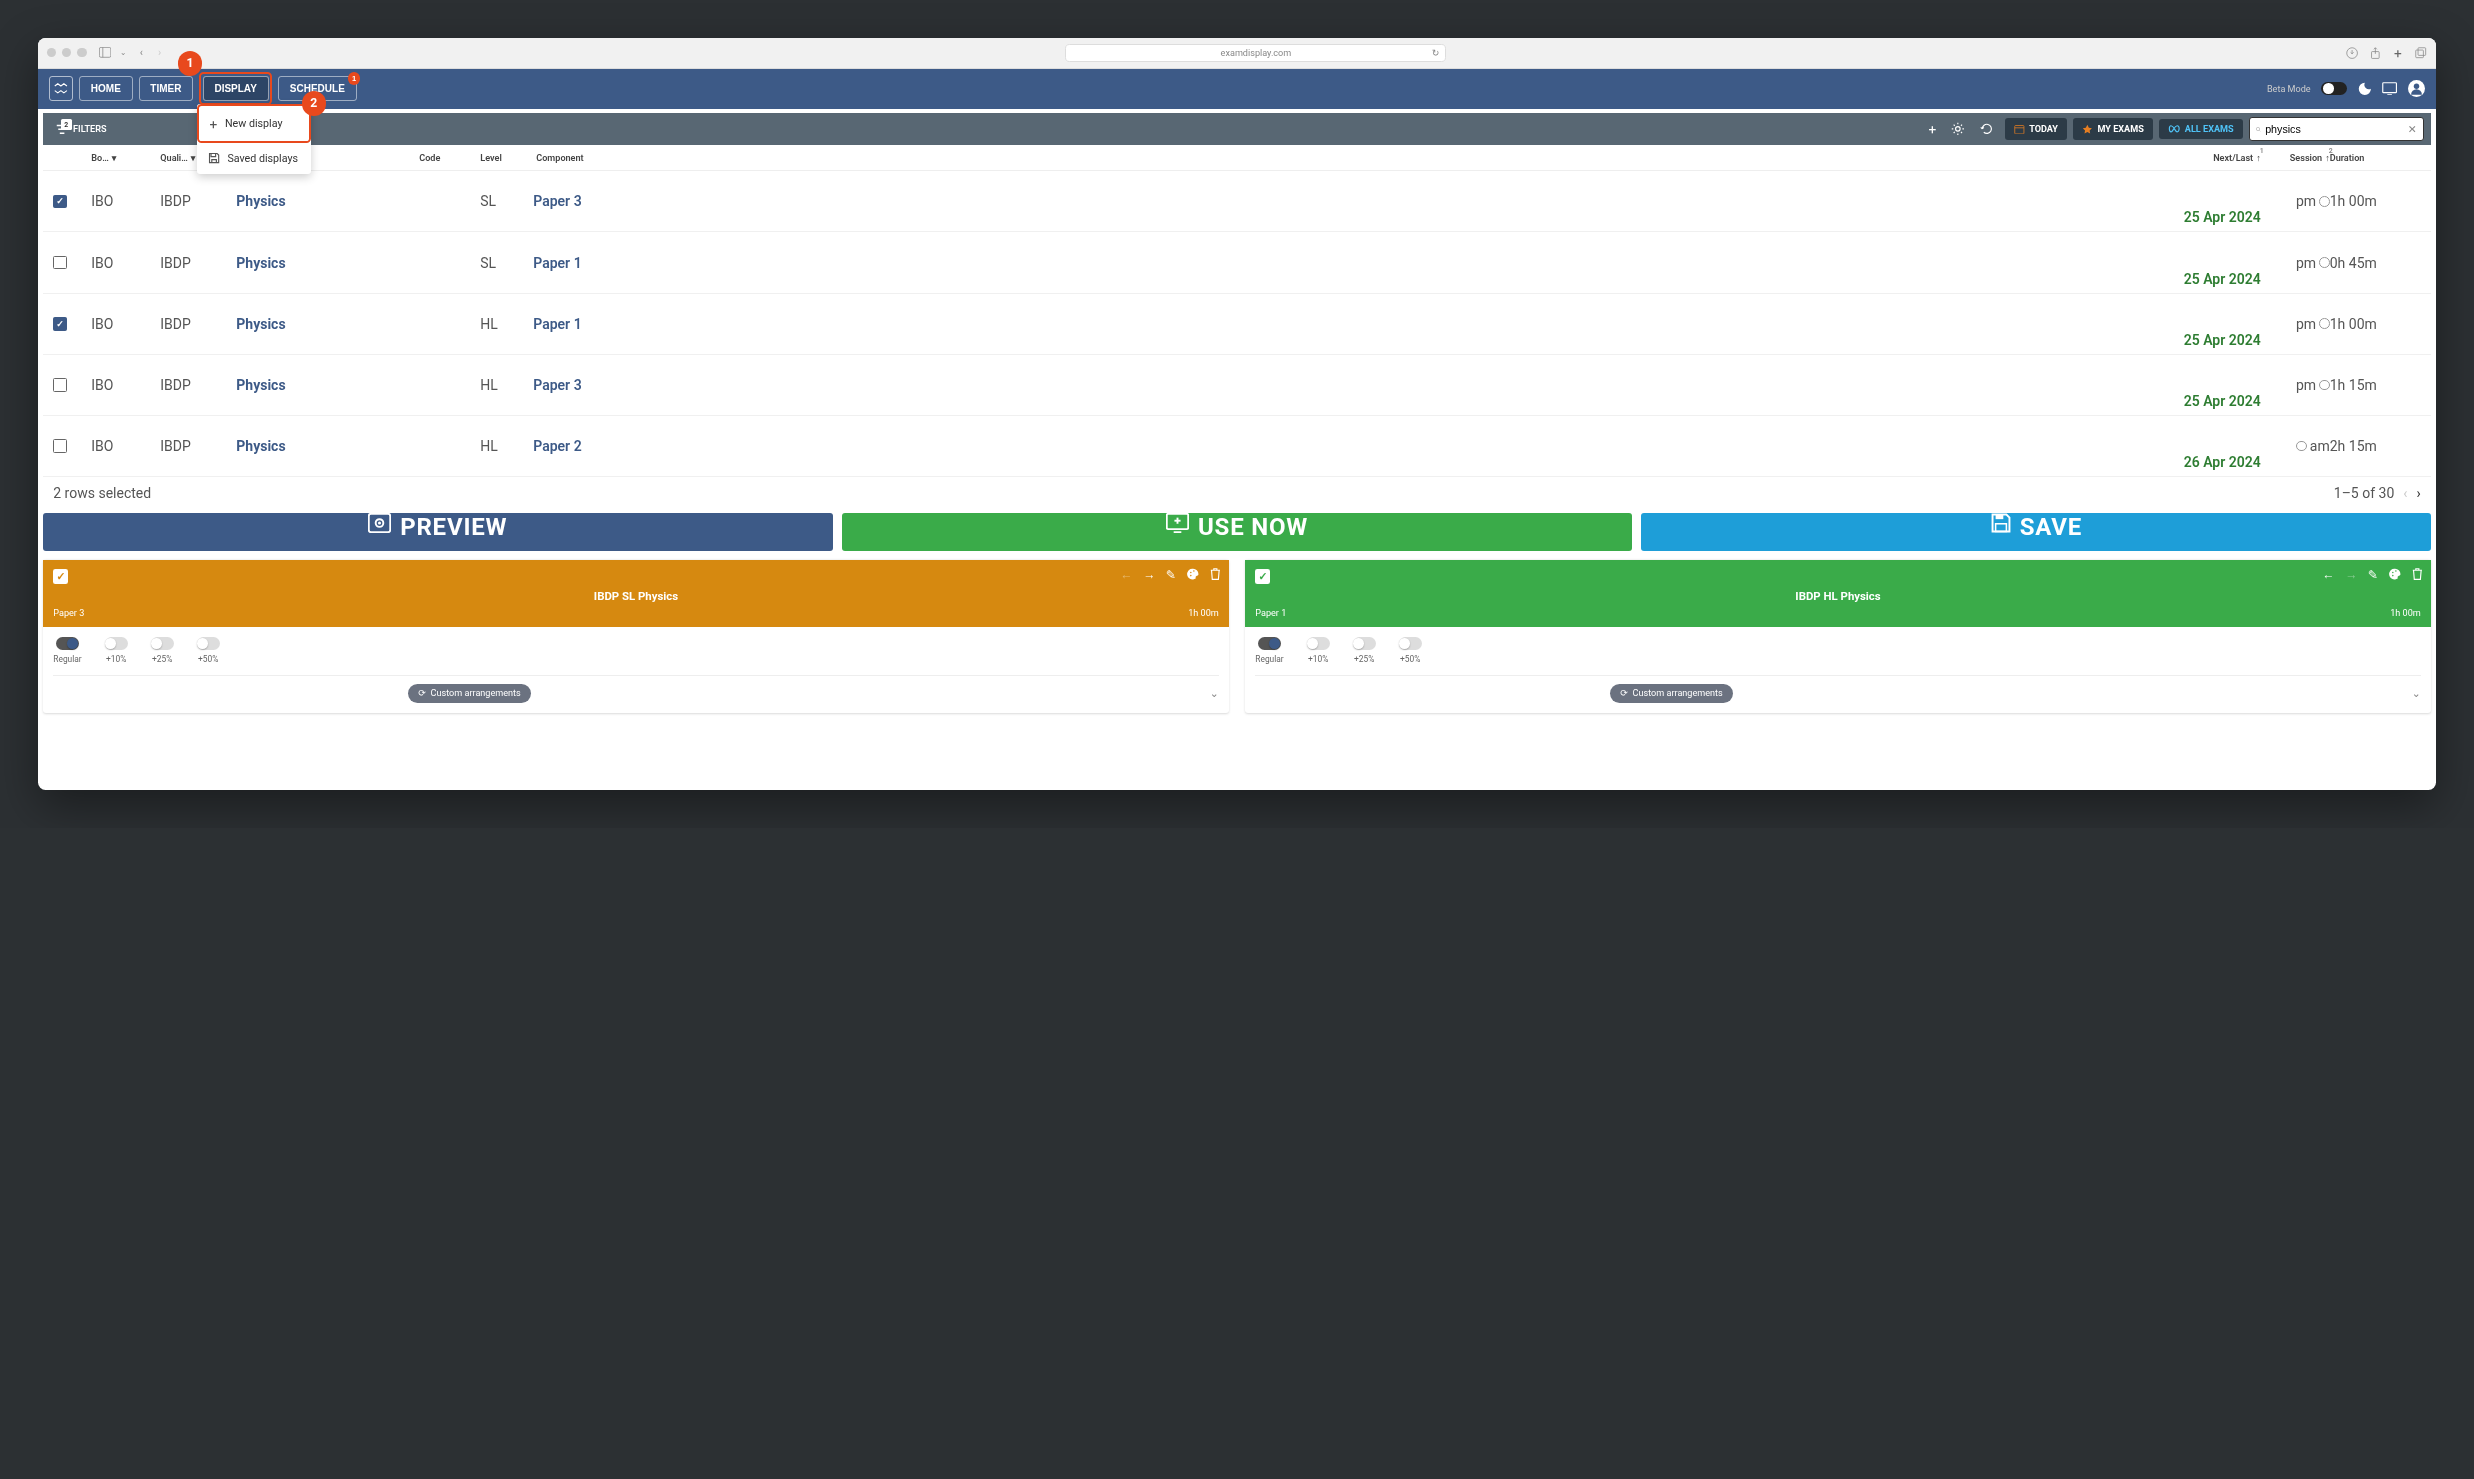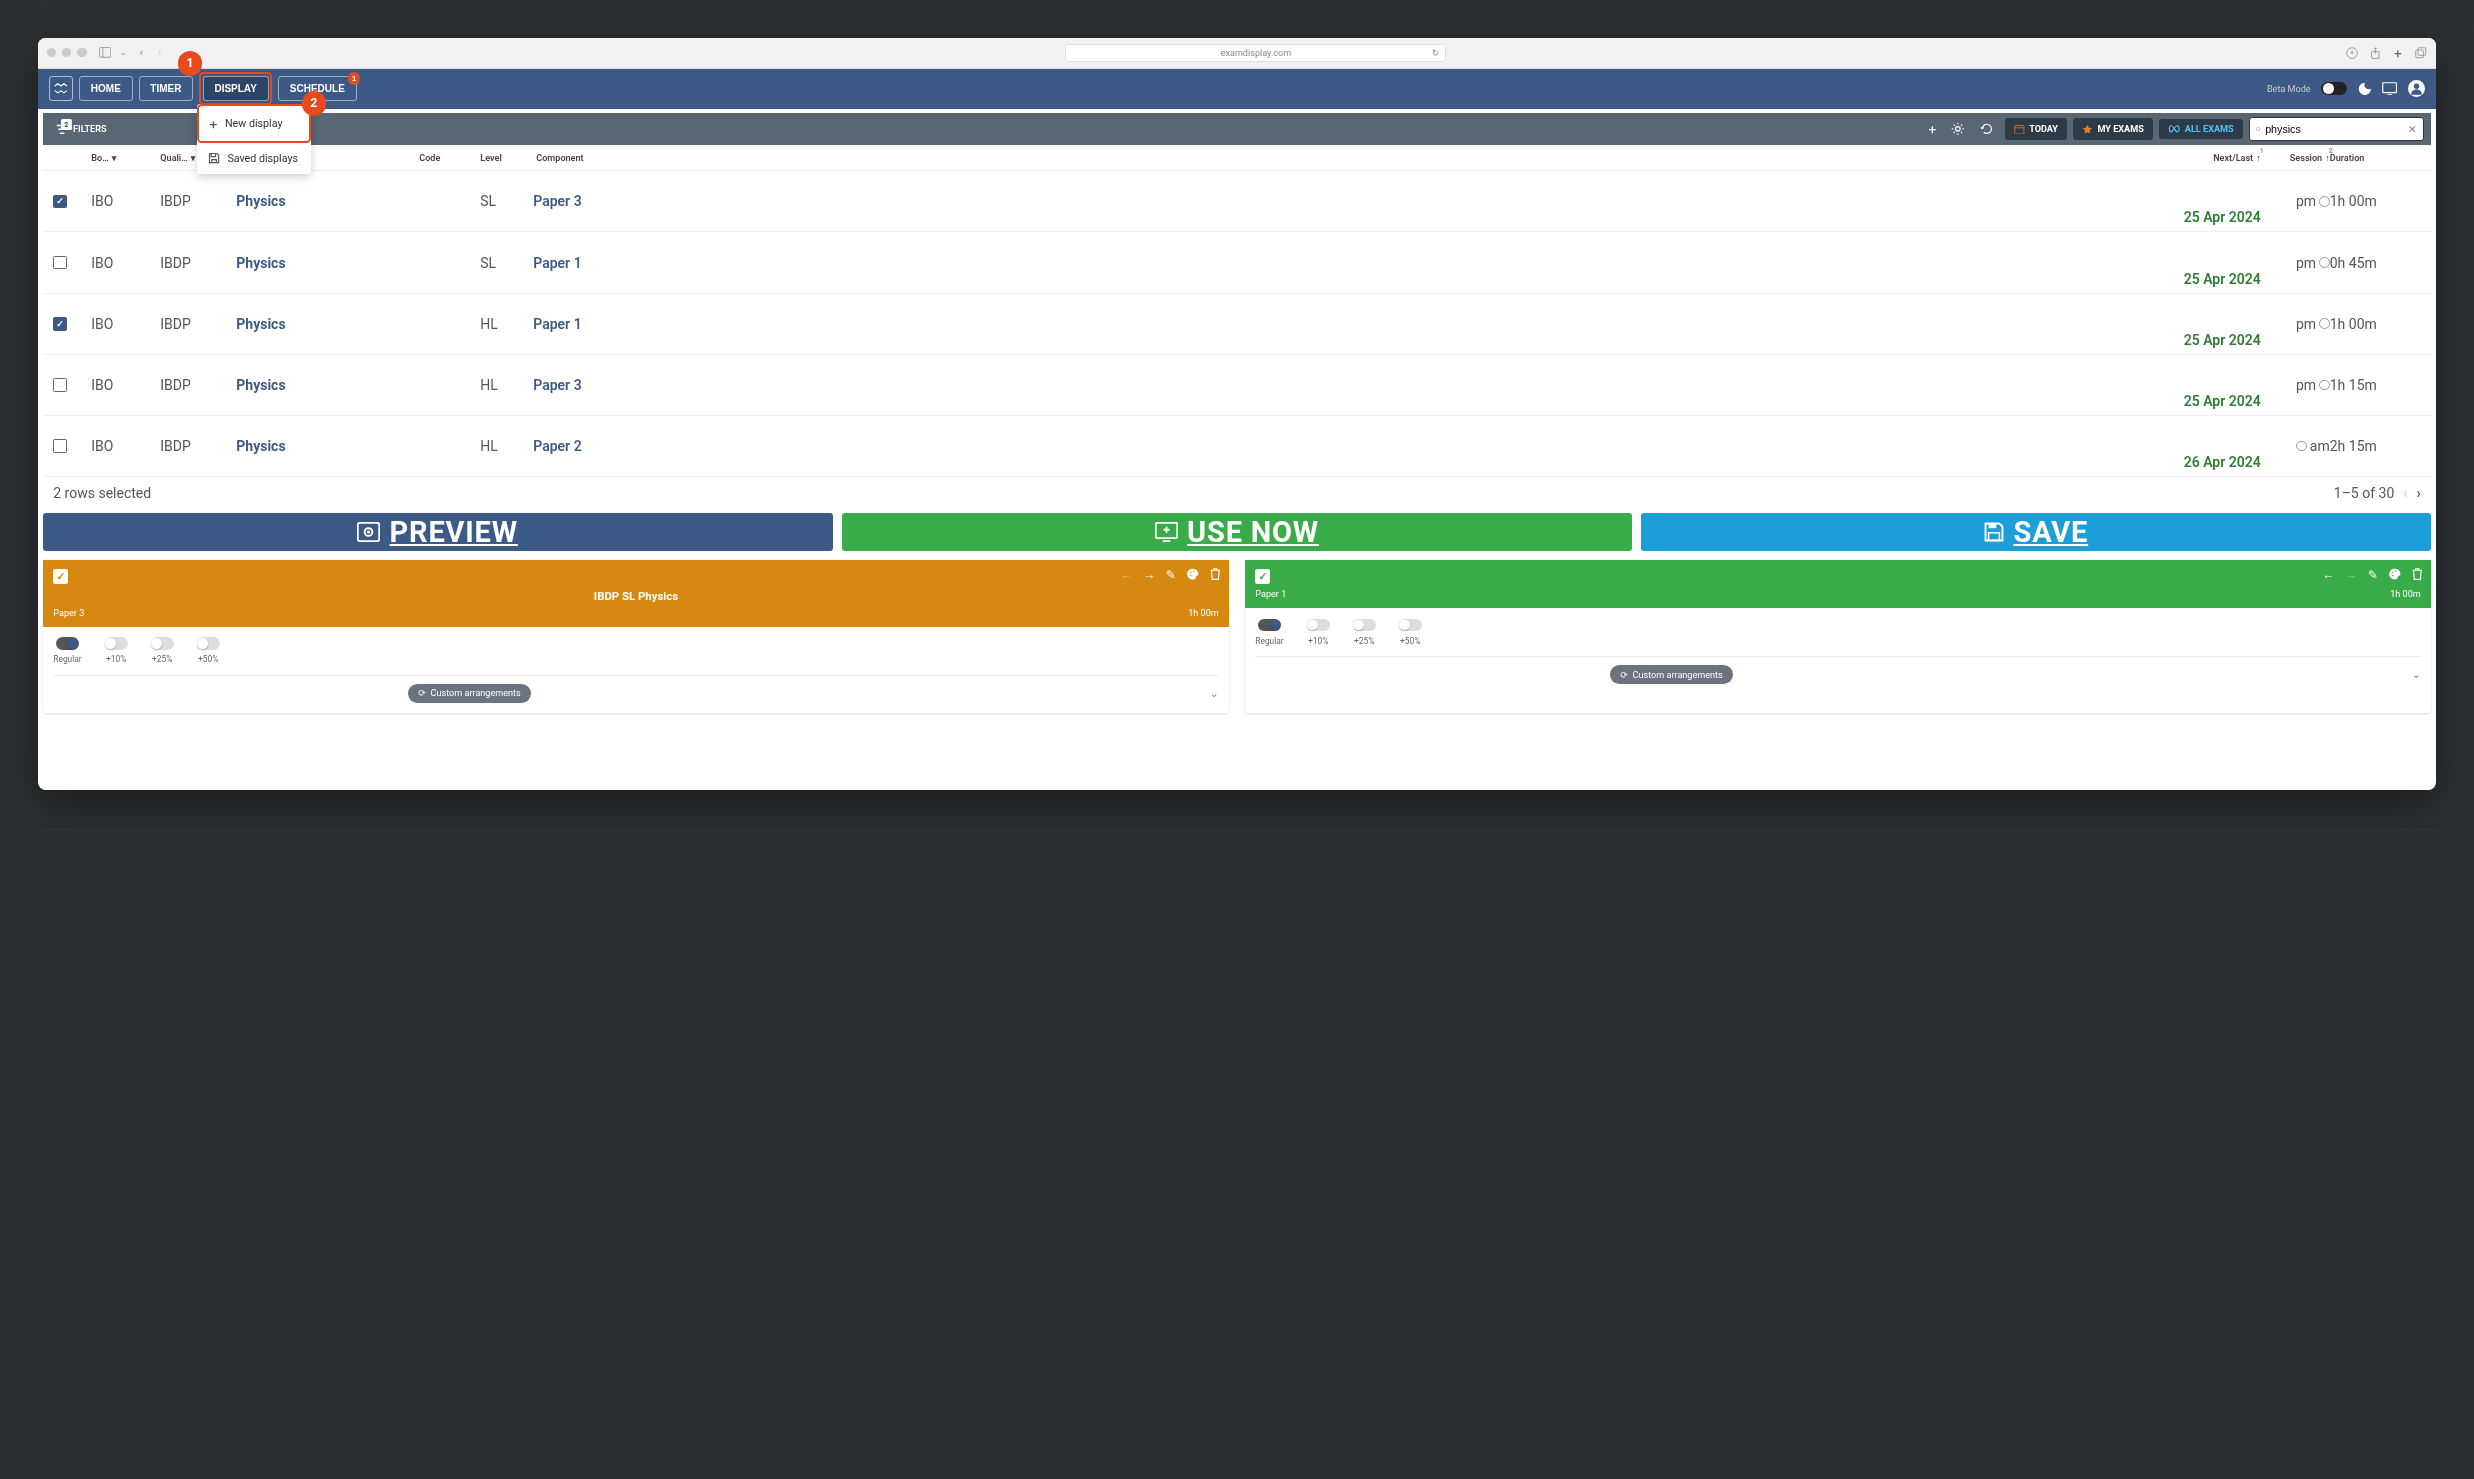--- a/index.html
+++ b/index.html
@@ -208,29 +208,27 @@
 }
 .table-footer .right { margin-left:auto; display:flex; align-items:center; gap:9px;}
 
 
 .big-btns { display:flex; gap:9.1px; padding: 4.6px 4.6px;}
 .big-btn {
   flex:1;
   height: 38px;
   border-radius:3px;
   display:flex;
-  align-items:center;
   justify-content:center;
   gap:9.1px;
   color:#fff;
-  font-size: 29px;
+  font-size: 24px;
   font-weight: 700;
   letter-spacing: 0.8px;
   cursor:pointer;
-  text-decoration:underline;
 }
 .big-preview { background:#3d5a87;}
 .big-use { background:#3aab49;}
 .big-save { background:#1e9ed8;}
 
 
 .cards { display:flex; gap:15.2px; padding: 4.6px 4.6px 15.2px;}
 .card { flex:1; background:#fff; border-radius:3px; box-shadow:0 0.8px 2.3px rgba(0,0,0,0.15);}
 .card-head { padding: 9.1px 10.7px; color:#fff; position:relative;}
 .card-head.orange { background:#d68910;}
@@ -652,20 +650,21 @@
                 <circle cx="9" cy="4" r="1" fill="#3aab49"></circle>
                 <circle cx="5" cy="10" r="1" fill="#3aab49"></circle>
               </svg>
             </span>
         <span>
               <svg width="10.7" height="12.2" viewBox="0 0 14 16">
                 <path d="M1 3h12M5 3V1h4v2M2 3l1 12h8l1-12" fill="none" stroke="#fff" stroke-width="1.5"></path>
               </svg>
             </span>
       </div>
+      <div class="card-title">IBDP HL Physics</div>
       <div class="card-sub">
         <span>Paper 1</span>
         <span>1h 00m</span>
       </div>
     </div>
     <div class="card-body">
       <div class="toggles">
     <div class="tog-item active">
       <div class="tog-sw on"></div>
       <span>Regular</span>

